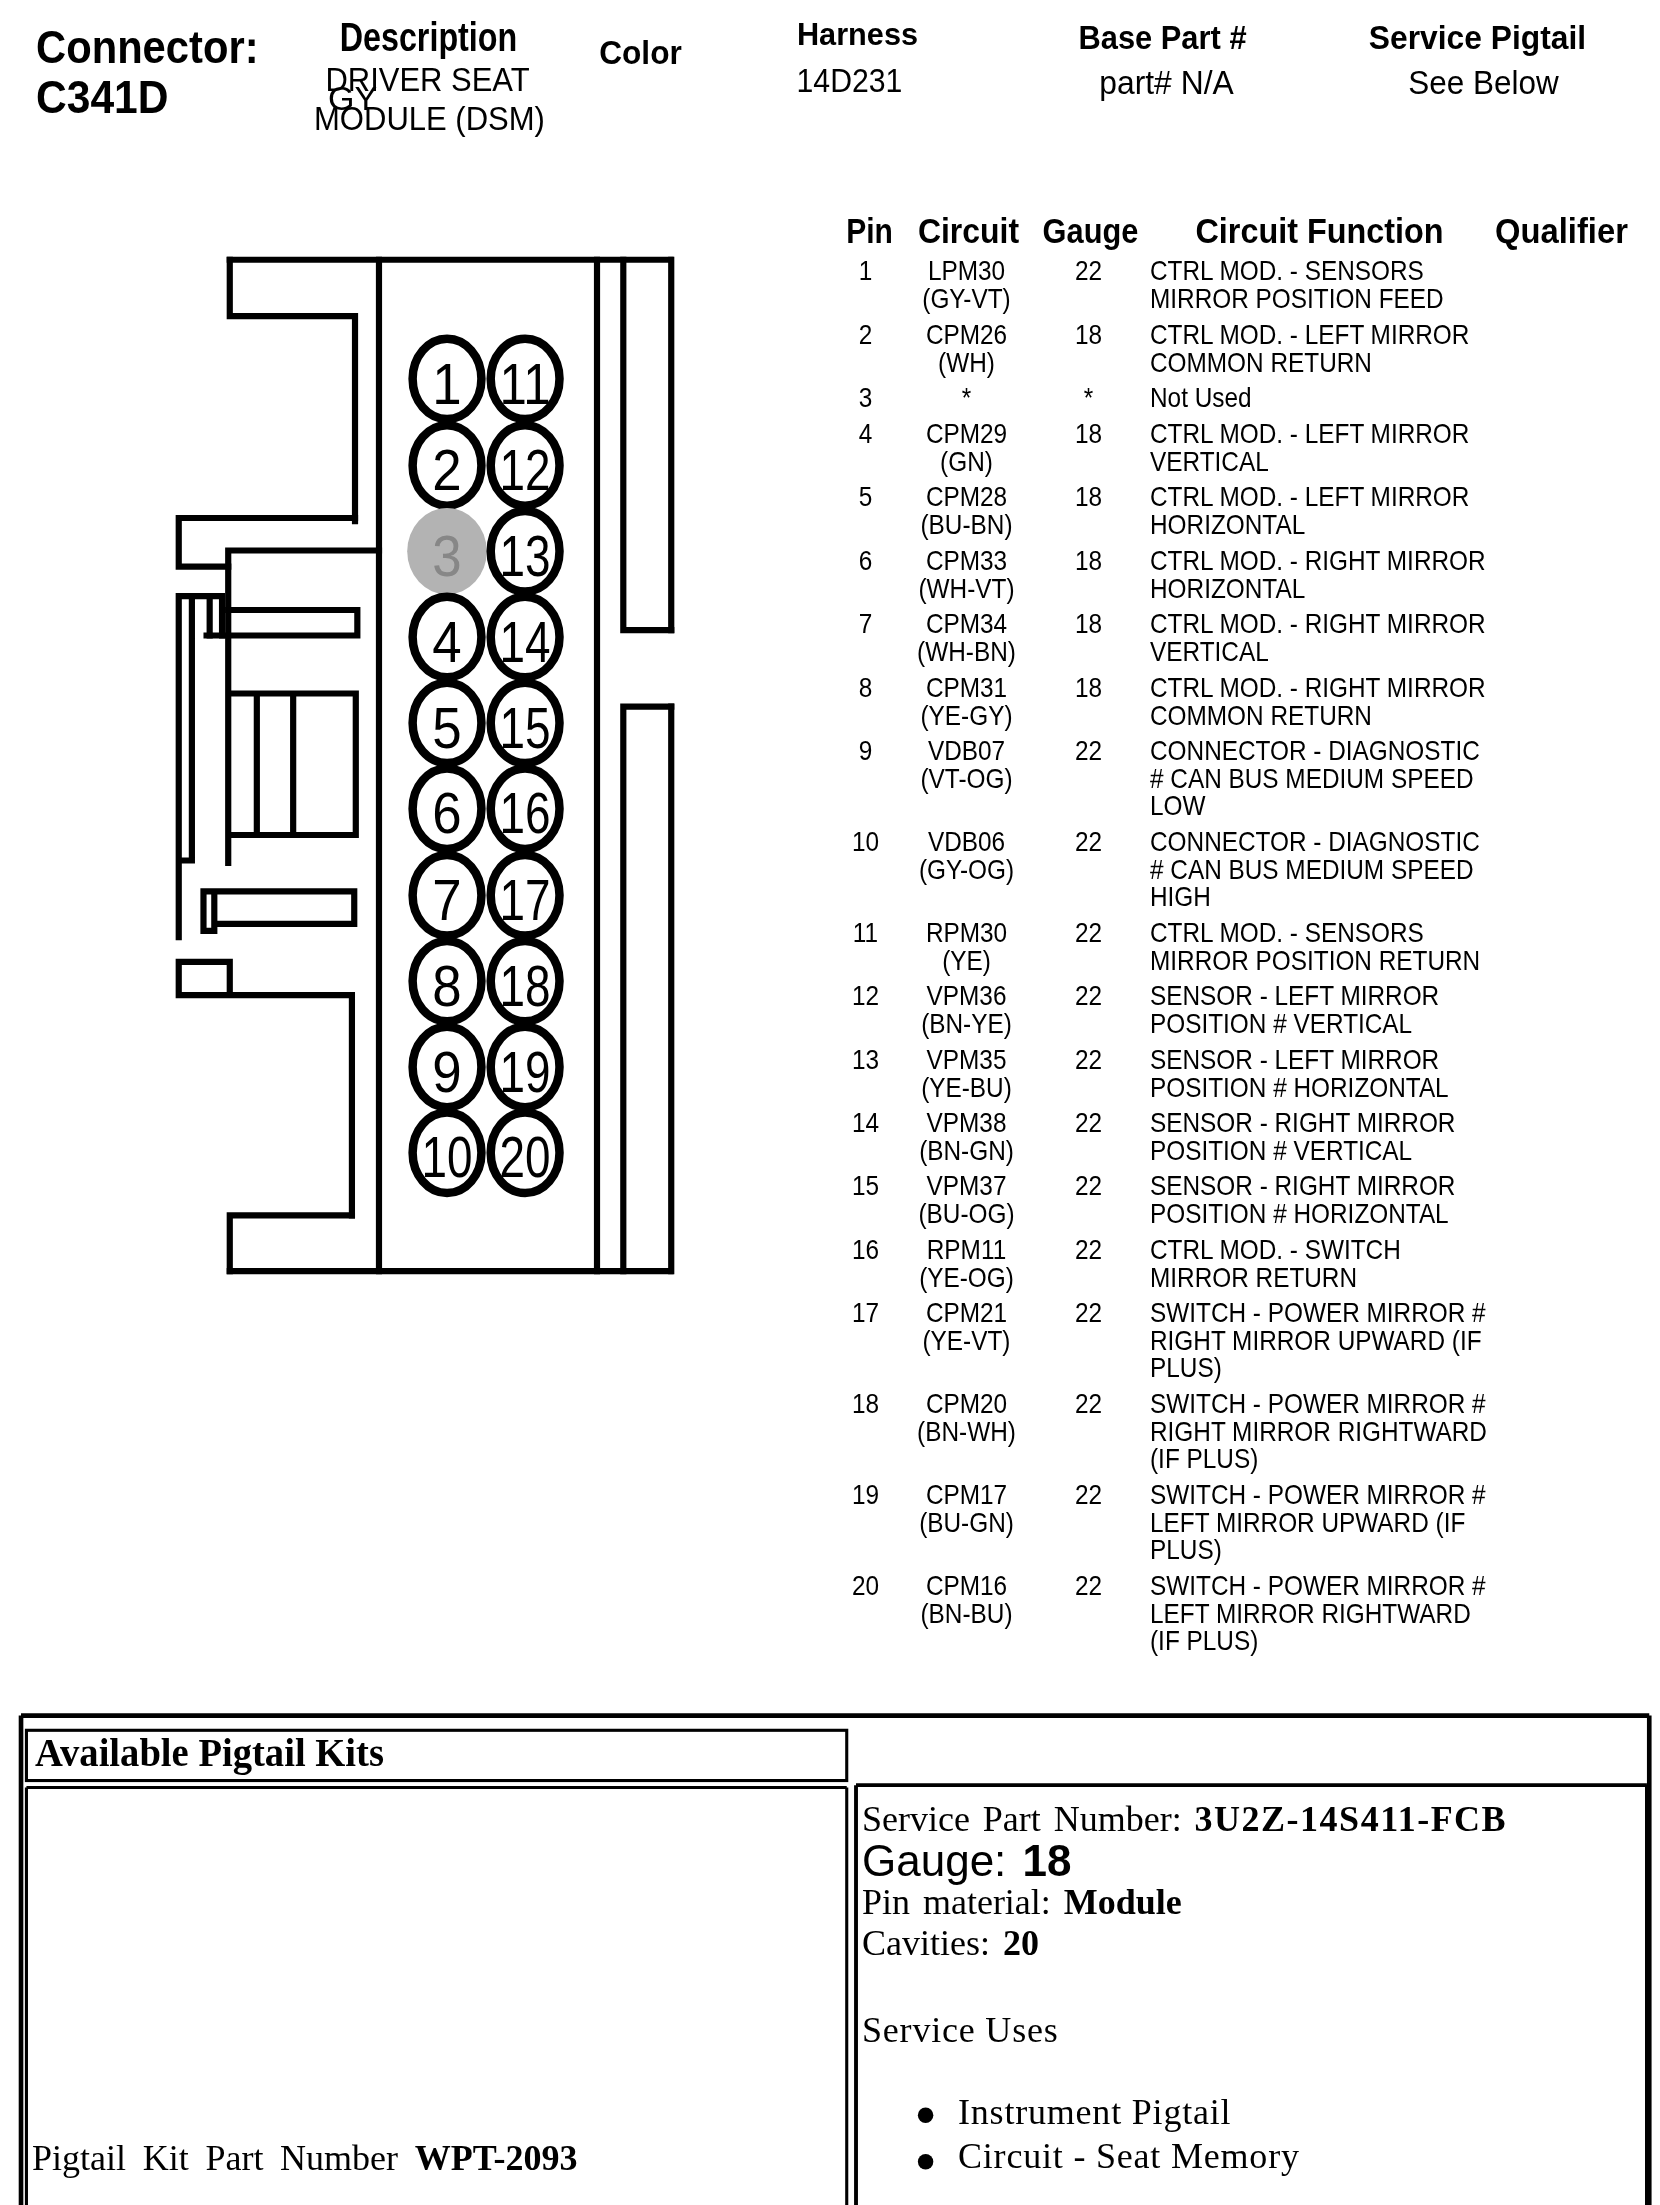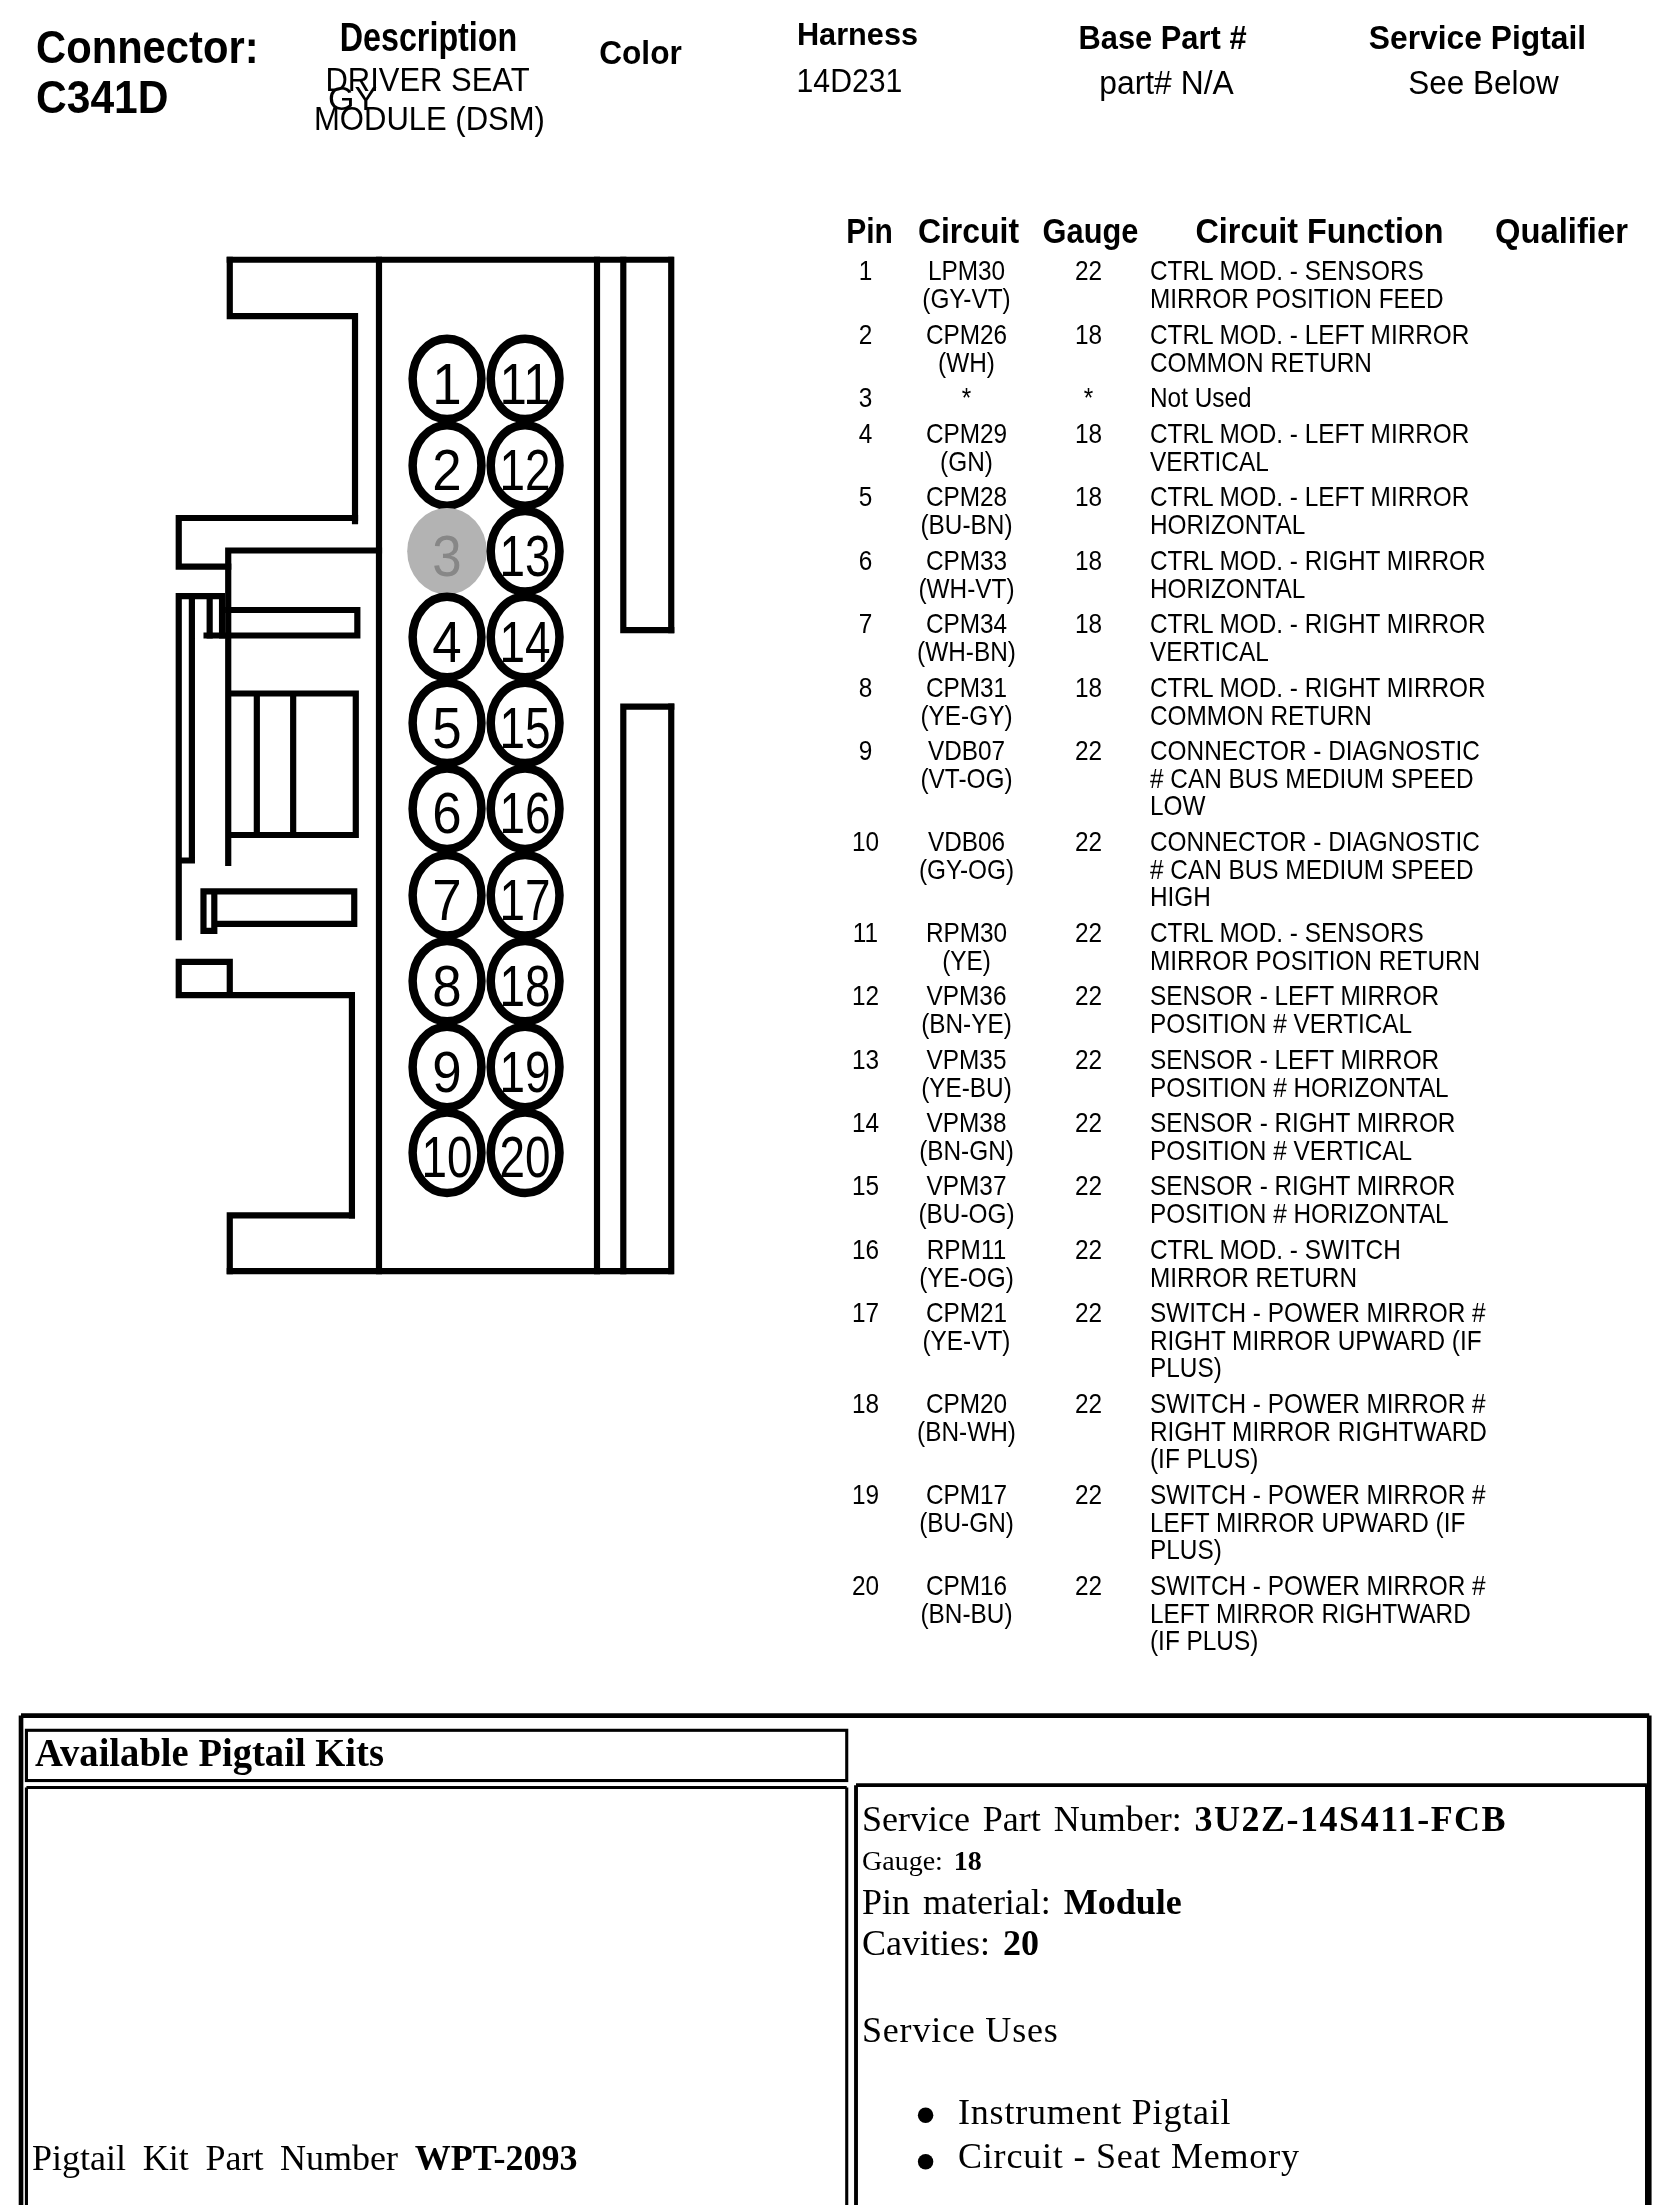--- a/index.html
+++ b/index.html
@@ -296,21 +296,21 @@
 <div style="position:absolute;left:1011px;top:0;width:155px;text-align:center;transform:scaleX(0.87);transform-origin:center top;">22</div>
 <div style="position:absolute;left:1150px;top:0;transform:scaleX(0.87);transform-origin:left top;">SWITCH - POWER MIRROR #<br>LEFT MIRROR RIGHTWARD<br>(IF PLUS)</div>
 </div>
 
 <div style="position:absolute;top:1733px;font-size:39px;line-height:39px;white-space:nowrap;font-weight:bold;font-family:'Liberation Serif', serif;left:35px;transform:scaleX(0.99);transform-origin:left top;">Available Pigtail Kits</div>
 
 <div style="position:absolute;top:2140px;font-size:36px;line-height:36px;white-space:nowrap;font-family:'Liberation Serif', serif;word-spacing:7.7px;left:32px;">Pigtail Kit Part Number <b>WPT-2093</b></div>
 
 <div style="position:absolute;top:1801px;font-size:36px;line-height:36px;white-space:nowrap;font-family:'Liberation Serif', serif;word-spacing:3.9px;left:862px;">Service Part Number: <b style="letter-spacing:1.5px">3U2Z-14S411-FCB</b></div>
 
-<div style="position:absolute;top:1843px;font-size:28px;line-height:36px;white-space:nowrap;font-family:Liberation Serif, serif;word-spacing:3.9px;left:862px;">Gauge: <b>18</b></div>
+<div style="position:absolute;top:1843px;font-size:44px;line-height:36px;white-space:nowrap;font-family:Liberation Sans, sans-serif;word-spacing:3.9px;left:862px;">Gauge: <b>18</b></div>
 
 <div style="position:absolute;top:1884px;font-size:36px;line-height:36px;white-space:nowrap;font-family:'Liberation Serif', serif;word-spacing:3.9px;left:862px;">Pin material: <b>Module</b></div>
 
 <div style="position:absolute;top:1925px;font-size:36px;line-height:36px;white-space:nowrap;font-family:'Liberation Serif', serif;word-spacing:3.9px;left:862px;">Cavities: <b>20</b></div>
 
 <div style="position:absolute;top:2012px;font-size:36px;line-height:36px;white-space:nowrap;font-family:'Liberation Serif', serif;letter-spacing:0.8px;left:862px;">Service Uses</div>
 
 <div style="position:absolute;top:2094px;font-size:36px;line-height:36px;white-space:nowrap;font-family:'Liberation Serif', serif;letter-spacing:0.8px;left:958px;">Instrument Pigtail</div>
 
 <div style="position:absolute;top:2138px;font-size:36px;line-height:36px;white-space:nowrap;font-family:'Liberation Serif', serif;letter-spacing:0.8px;left:958px;">Circuit - Seat Memory</div>

